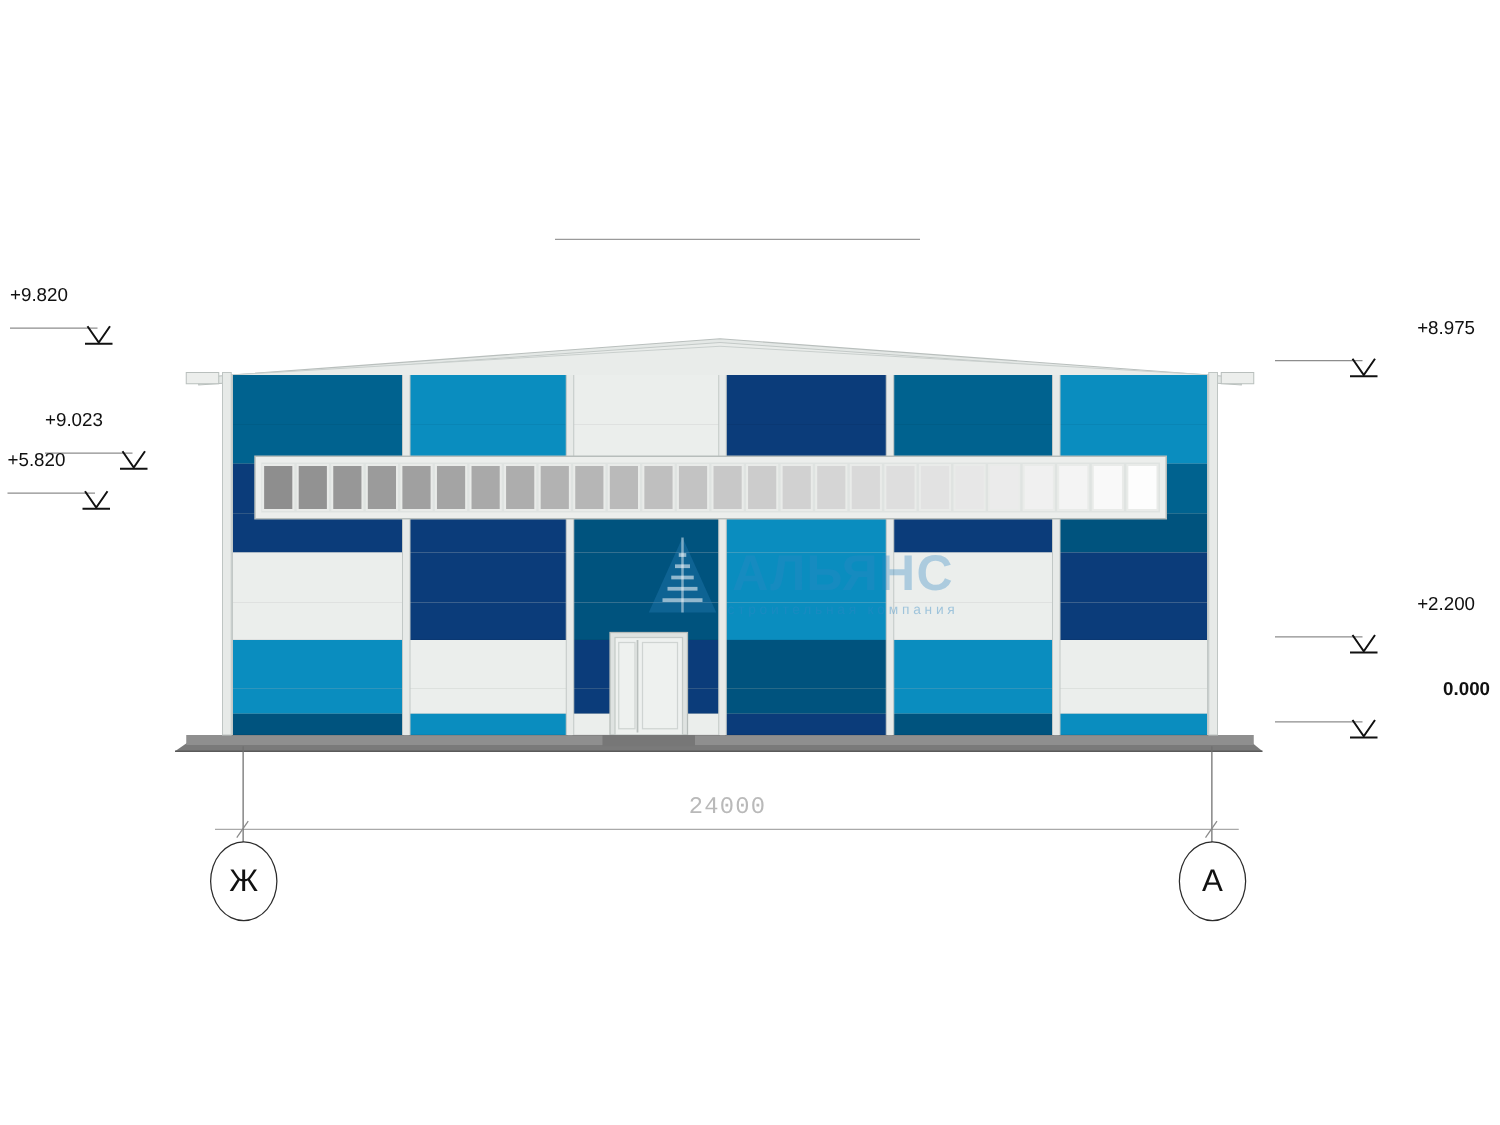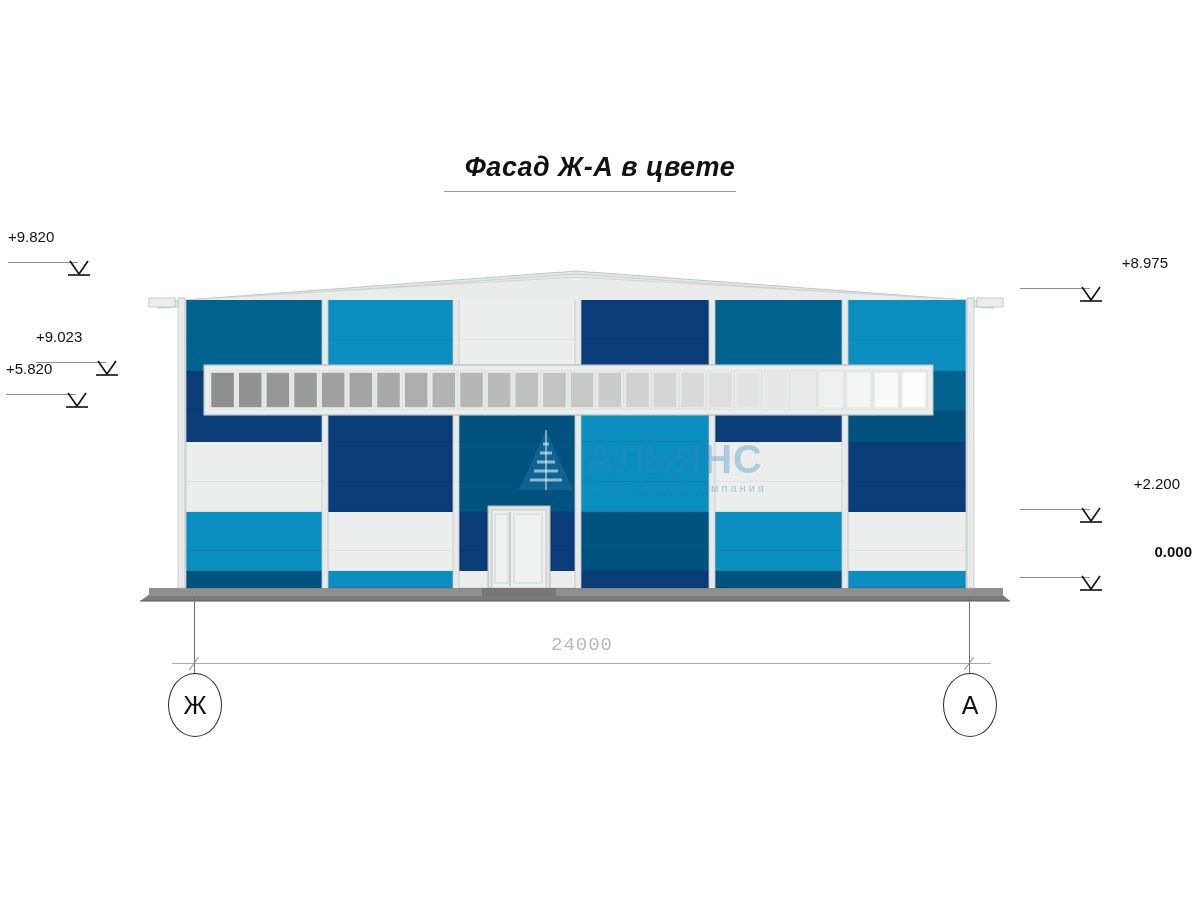--- a/index.html
+++ b/index.html
@@ -53,21 +53,20 @@
   .wm-sub{
     font-size:11px;color:#2f87c4;opacity:.40;letter-spacing:3px;
     font-family:"Liberation Sans",sans-serif;
   }
 </style>
 </head>
 <body>
 
 <div id="stage">
 
-  <div class="title">Фасад Ж-А в цвете</div>
   <div class="title-rule"></div>
 
   <div id="levels-left">
       <div class="lev" style="left: 8px; top: 228px;">+9.820</div>
       <div class="lev-line" style="left: 8px; top: 262px; width: 70px;"></div>
       <div class="lev-arrow" style="left: 66px; top: 260px;"><svg width="26" height="20" viewBox="0 0 26 20">
           <path d="M4 1 L13 14 L22 1" fill="none" stroke="#111111" stroke-width="1.6"></path>
           <path d="M2 15 L24 15" stroke="#111111" stroke-width="1.6"></path>
         </svg></div>
       <div class="lev" style="left: 36px; top: 328px;">+9.023</div>
@@ -77,21 +76,21 @@
           <path d="M2 15 L24 15" stroke="#111111" stroke-width="1.6"></path>
         </svg></div>
       <div class="lev" style="left: 6px; top: 360px;">+5.820</div>
       <div class="lev-line" style="left: 6px; top: 394px; width: 70px;"></div>
       <div class="lev-arrow" style="left: 64px; top: 392px;"><svg width="26" height="20" viewBox="0 0 26 20">
           <path d="M4 1 L13 14 L22 1" fill="none" stroke="#111111" stroke-width="1.6"></path>
           <path d="M2 15 L24 15" stroke="#111111" stroke-width="1.6"></path>
         </svg></div>
     </div>
   <div id="levels-right">
-      <div class="lev" style="left: auto; top: 254px; right: 32px;">+8.975</div>
+      <div class="lev" style="left: auto; top: 254px; right: 20px;">+8.975</div>
       <div class="lev-line" style="left: 1020px; top: 288px; width: 70px;"></div>
       <div class="lev-arrow" style="left: 1078px; top: 286px;"><svg width="26" height="20" viewBox="0 0 26 20">
           <path d="M4 1 L13 14 L22 1" fill="none" stroke="#111111" stroke-width="1.6"></path>
           <path d="M2 15 L24 15" stroke="#111111" stroke-width="1.6"></path>
         </svg></div>
       <div class="lev" style="left: auto; top: 475px; right: 20px;">+2.200</div>
       <div class="lev-line" style="left: 1020px; top: 509px; width: 70px;"></div>
       <div class="lev-arrow" style="left: 1078px; top: 507px;"><svg width="26" height="20" viewBox="0 0 26 20">
           <path d="M4 1 L13 14 L22 1" fill="none" stroke="#111111" stroke-width="1.6"></path>
           <path d="M2 15 L24 15" stroke="#111111" stroke-width="1.6"></path>

